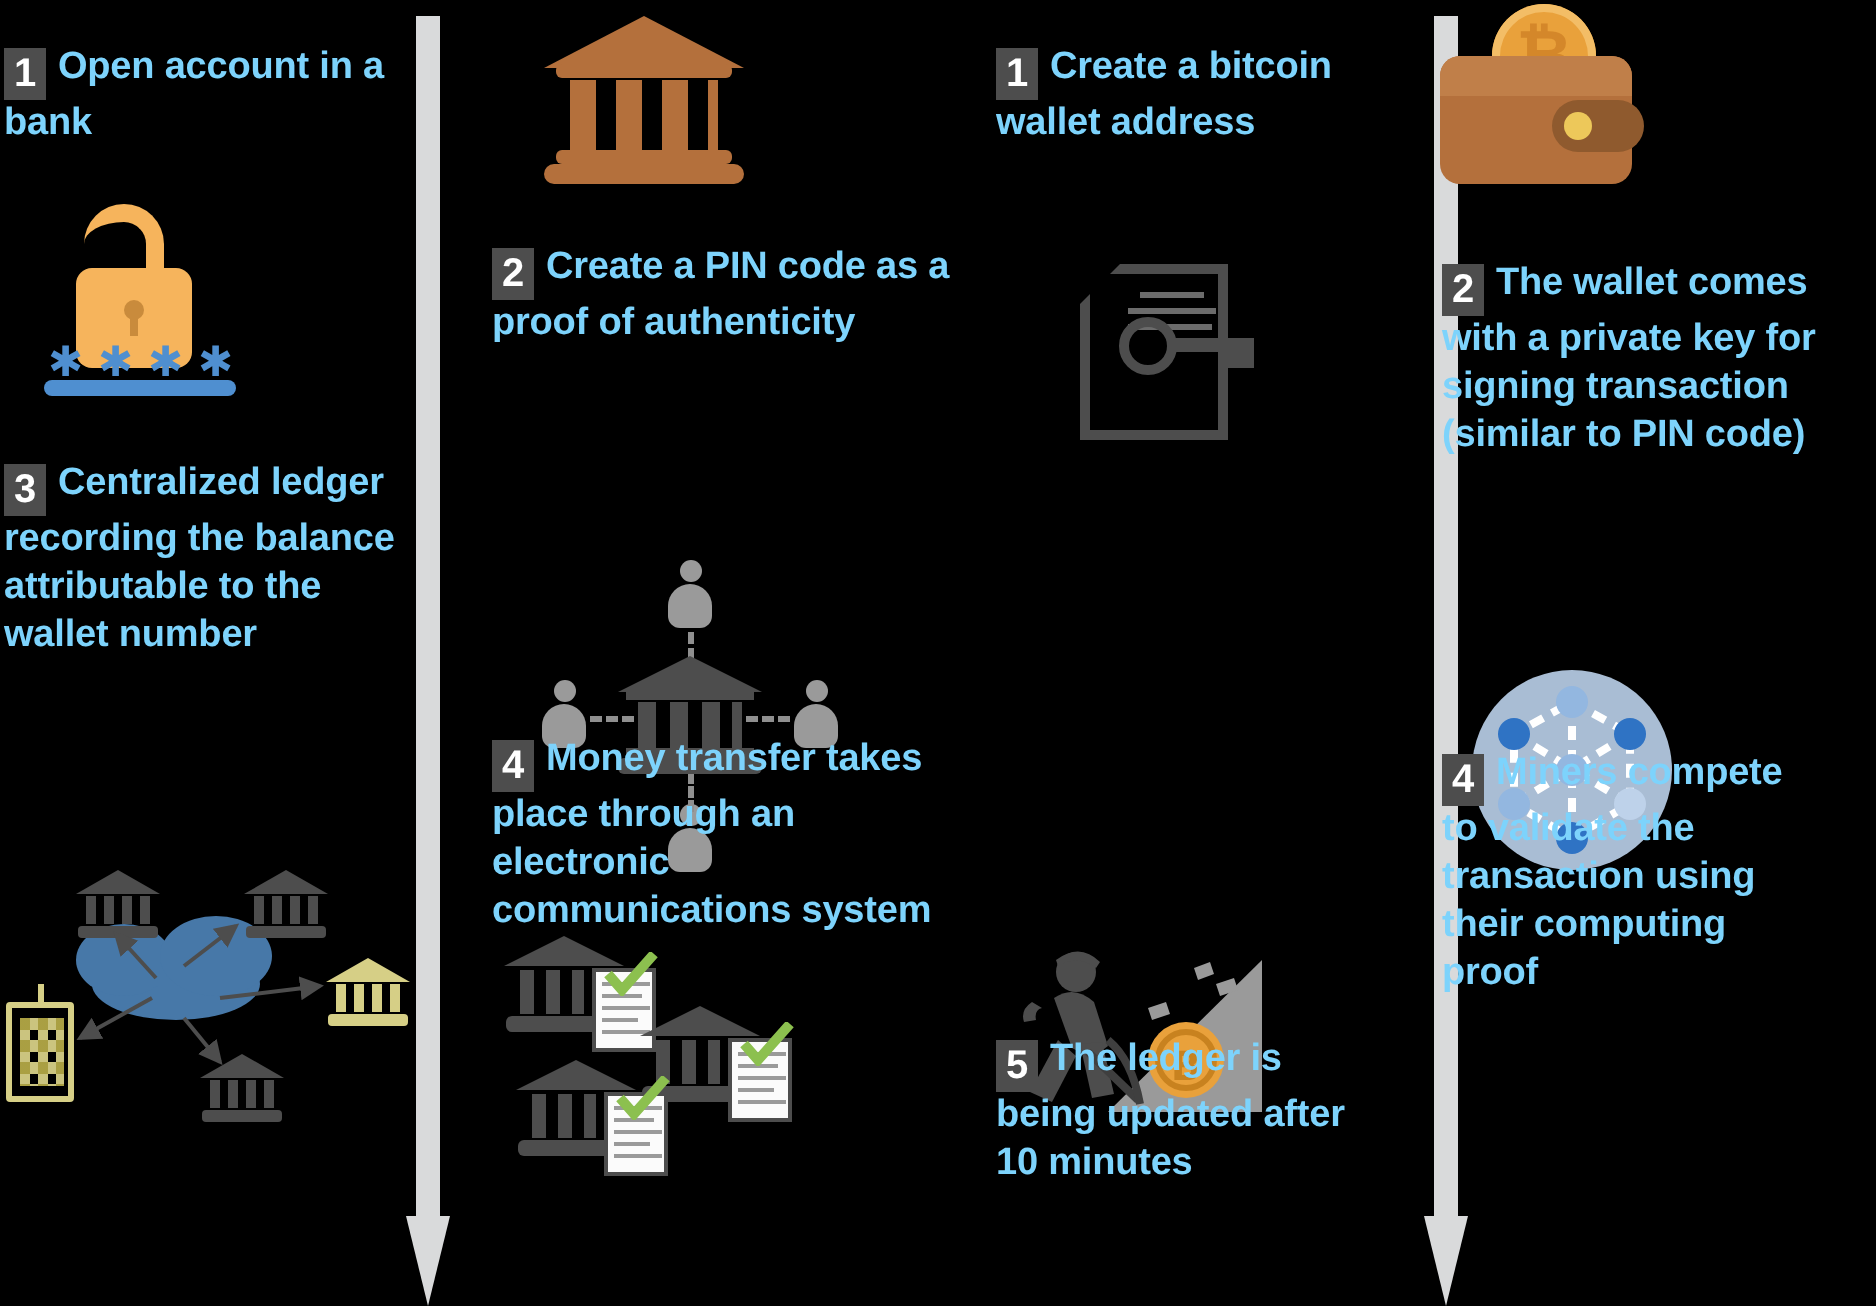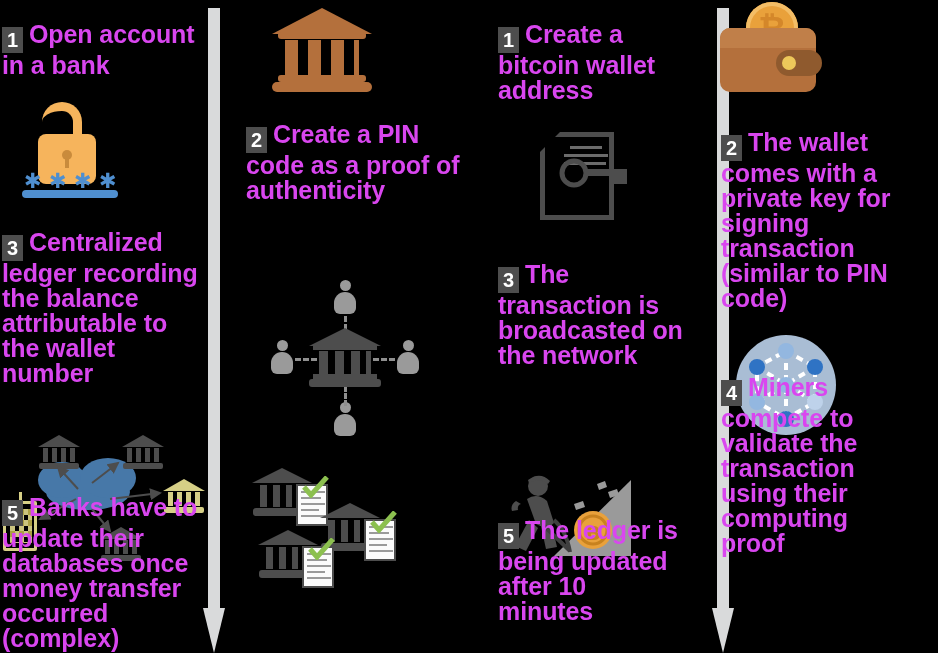--- a/index.html
+++ b/index.html
@@ -49,22 +49,22 @@
     font-size: 20px;
     font-weight: bold;
     line-height: 26px;
     width: 21px;
     text-align: center;
     vertical-align: -4px;
     margin-right: 6px;
     font-family: "Liberation Sans", sans-serif;
   }
   .step-text {
-    color: #d946ef;
-    font-size: 25px;
+    color: #7dd3fc;
+    font-size: 19px;
     line-height: 24px;
     font-weight: bold;
     letter-spacing: -0.1px;
   }
 
   
   .icon-box { position: absolute; }
 
   
   .lock-wrap { width: 110px; height: 95px; position: relative; }
@@ -371,23 +371,20 @@
         <g stroke="#4d4d4d" stroke-width="2" fill="none" marker-end="url(#ah)">
           <line x1="78" y1="62" x2="58" y2="40"></line>
           <line x1="92" y1="56" x2="118" y2="36"></line>
           <line x1="110" y1="72" x2="160" y2="66"></line>
           <line x1="76" y1="72" x2="40" y2="92"></line>
           <line x1="92" y1="82" x2="110" y2="104"></line>
         </g>
       </svg>
     </div>
 
-    <div class="step" style="left:2px; top:495px; width:205px;">
-      <span class="step-badge">5</span><span class="step-text">Banks have to update their databases once money transfer occurred (complex)</span>
-    </div>
   </div>
 
   <div class="col" id="col-2">
 
     <div class="icon-box bank-lg" style="left:32px; top:8px;">
       <div class="roof"></div>
       <div class="plate"></div>
       <div class="cols"></div>
       <div class="base1"></div>
       <div class="base2"></div>
@@ -420,20 +417,23 @@
       <div class="dash-h" style="left:108px;top:80px; width:22px;"></div>
       <div class="bank-mid" style="left:44px; top:50px;">
         <div class="roof"></div>
           <div class="plate"></div>
           <div class="cols"></div>
         <div class="base1"></div>
           <div class="base2"></div>
       </div>
     </div>
 
+    <div class="step" style="left:6px; top:368px; width:240px;">
+      <span class="step-badge">4</span><span class="step-text">Money transfer takes place through an electronic communications system</span>
+    </div>
 
     <div class="icon-box" style="left:12px; top:468px; width:160px; height:115px;">
       <div class="bankdoc" style="left:0px; top:0px;">
         <div class="bk">
             <div class="roof"></div>
             <div class="cols"></div>
             <div class="base"></div>
           </div>
         <div class="doc-sm">
           <div class="ln" style="top:5px;  width:24px;"></div>
@@ -497,23 +497,20 @@
       <div class="tl" style="left:42px; top:20px; width:32px;"></div>
       <div class="tl" style="left:36px; top:28px; width:44px;"></div>
       <div class="tl" style="left:36px; top:36px; width:42px;"></div>
       <svg width="110" height="96" style="position:absolute;left:0;top:0;">
         <circle cx="46" cy="47" r="12" stroke="#4d4d4d" stroke-width="5" fill="none"></circle>
         <rect x="56" y="43" width="36" height="7" fill="#4d4d4d"></rect>
         <rect x="86" y="43" width="13" height="15" fill="#4d4d4d"></rect>
       </svg>
     </div>
 
-    <div class="step" style="left:10px; top:262px; width:185px;">
-      <span class="step-badge">3</span><span class="step-text">The transaction is broadcasted on the network</span>
-    </div>
 
     <div class="icon-box miner" style="left:8px; top:372px;">
       <svg width="150" height="92">
 
         <path d="M58,88 L135,12 L135,88 Z" fill="#9a9a9a"></path>
 
         <circle cx="97" cy="62" r="19" fill="#e9a13b"></circle>
         <circle cx="97" cy="62" r="14" fill="none" stroke="#c8821f" stroke-width="3"></circle>
         <text x="97" y="72" font-size="20" font-weight="bold" fill="#c8821f" text-anchor="middle" font-family="DejaVu Sans, sans-serif">B</text>
 

